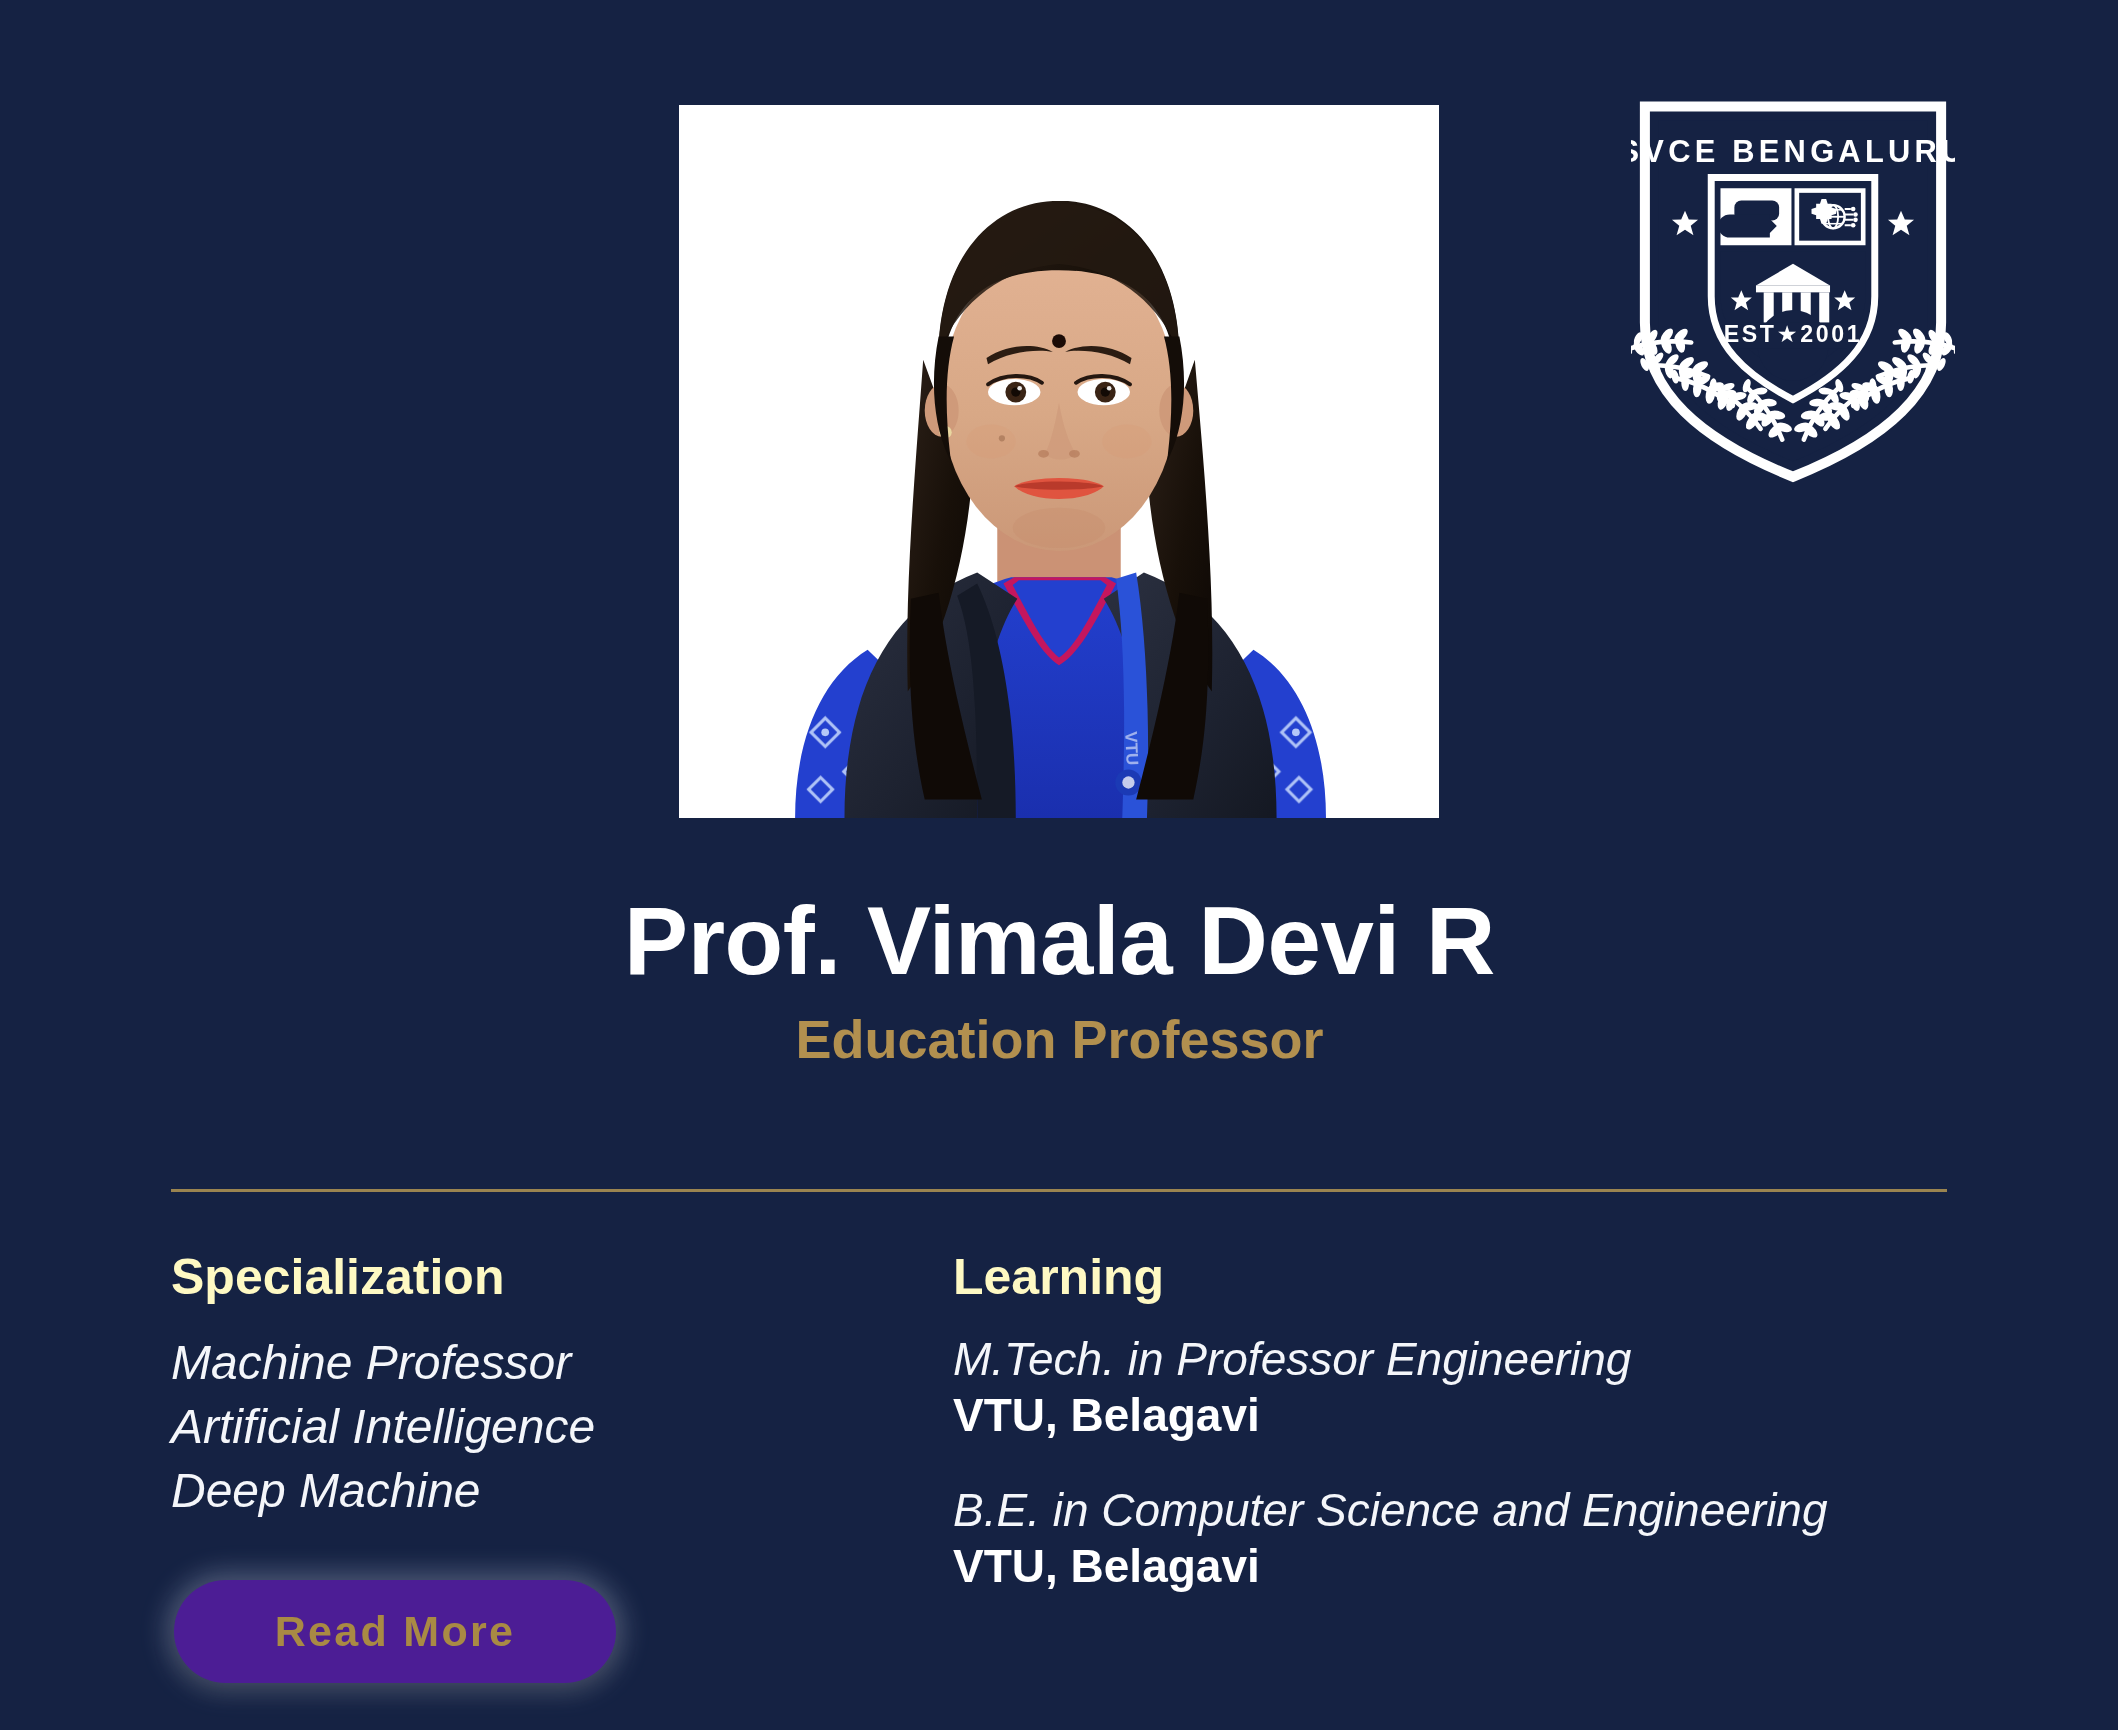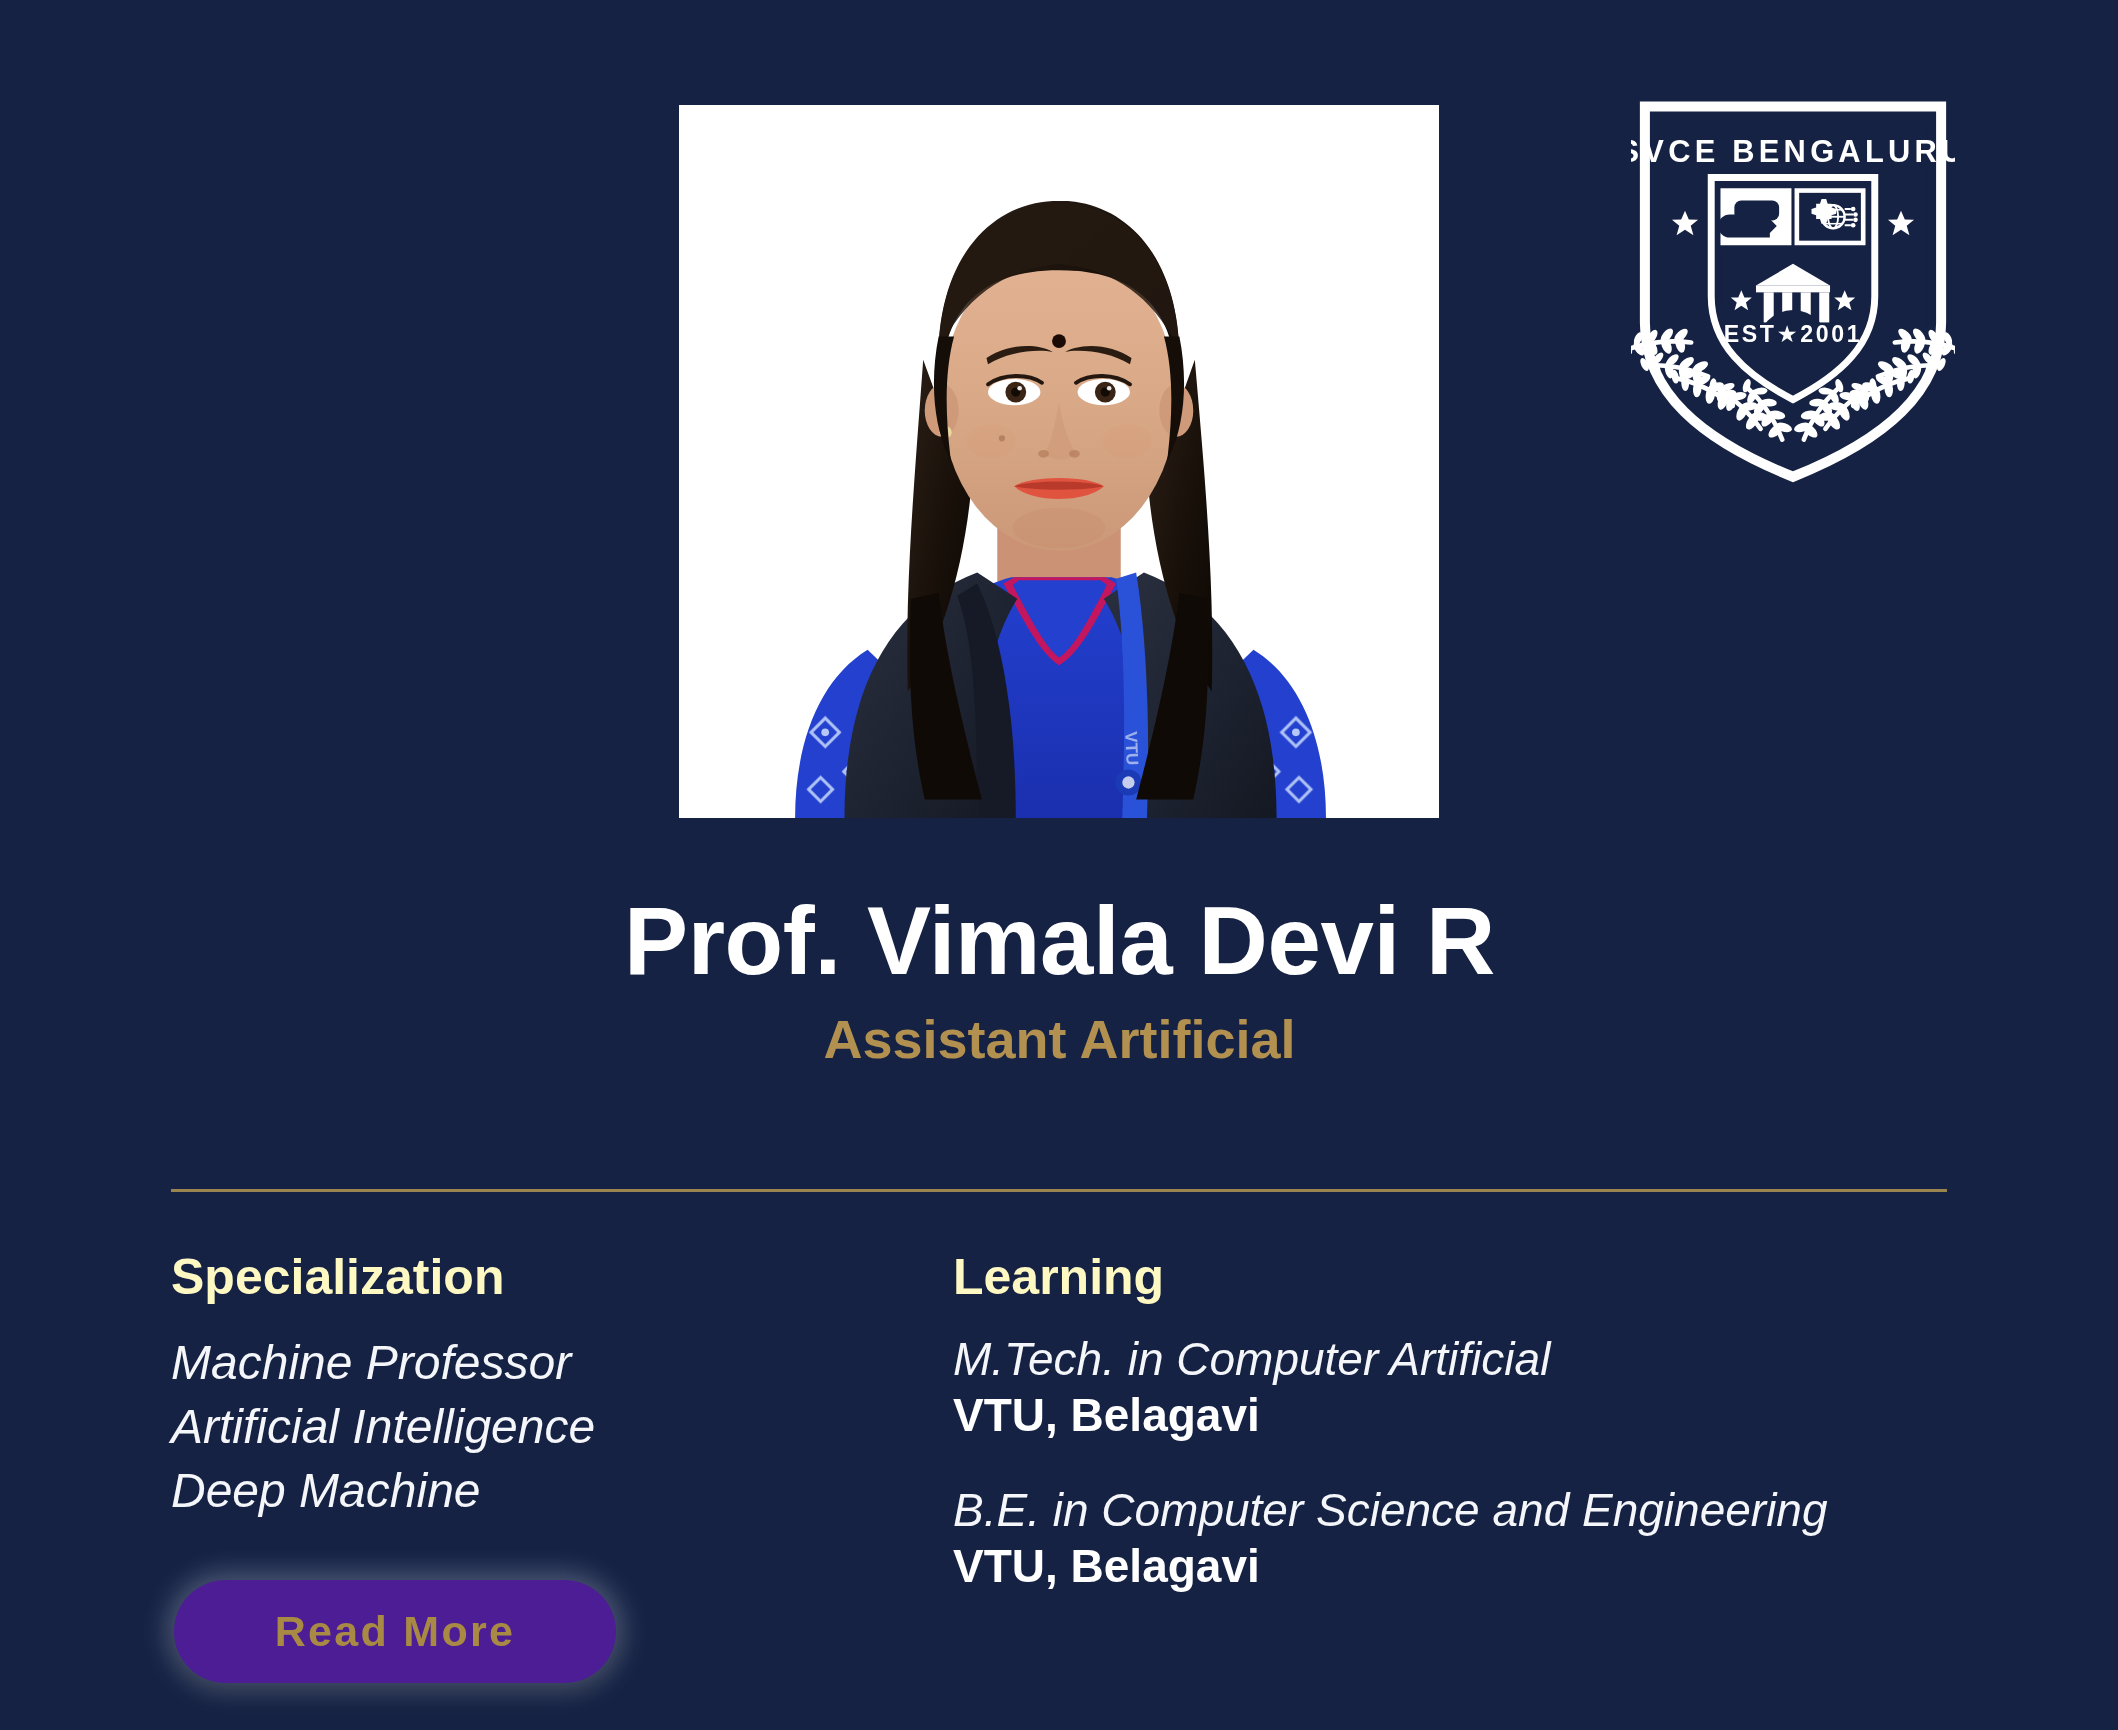--- a/index.html
+++ b/index.html
@@ -387,41 +387,41 @@
         <ellipse cx="492" cy="548" rx="60" ry="26" fill="#c68d6d" opacity="0.35"></ellipse>
         <ellipse cx="404" cy="436" rx="32" ry="22" fill="#d89b78" opacity="0.3"></ellipse>
         <ellipse cx="580" cy="436" rx="32" ry="22" fill="#d89b78" opacity="0.3"></ellipse>
         <circle cx="418" cy="432" r="4" fill="#9c6c4e" opacity="0.6"></circle>
       </g>
     </svg>
   </div>
 
   <div class="name-block">
     <h1 class="prof-name">Prof. Vimala Devi R</h1>
-    <div class="prof-title">Assistant Artificial</div>
+    <div class="prof-title">Education Professor</div>
   </div>
 
   <div class="divider"></div>
 
   <div class="cols">
 
     <div class="col col-spec">
       <h2 class="col-head">Specialization</h2>
       <ul class="spec-list">
         <li class="spec-item">Machine Professor</li>
         <li class="spec-item">Artificial Intelligence</li>
         <li class="spec-item">Deep Machine</li>
       </ul>
     </div>
 
     <div class="col col-edu">
       <h2 class="col-head">Learning</h2>
 
       <div class="edu-entry">
-        <div class="edu-degree">M.Tech. in Computer Artificial</div>
+        <div class="edu-degree">M.Tech. in Professor Engineering</div>
         <div class="edu-institute">VTU, Belagavi</div>
       </div>
 
       <div class="edu-entry">
         <div class="edu-degree">B.E. in Computer Science and Engineering</div>
         <div class="edu-institute">VTU, Belagavi</div>
       </div>
     </div>
   </div>
 

